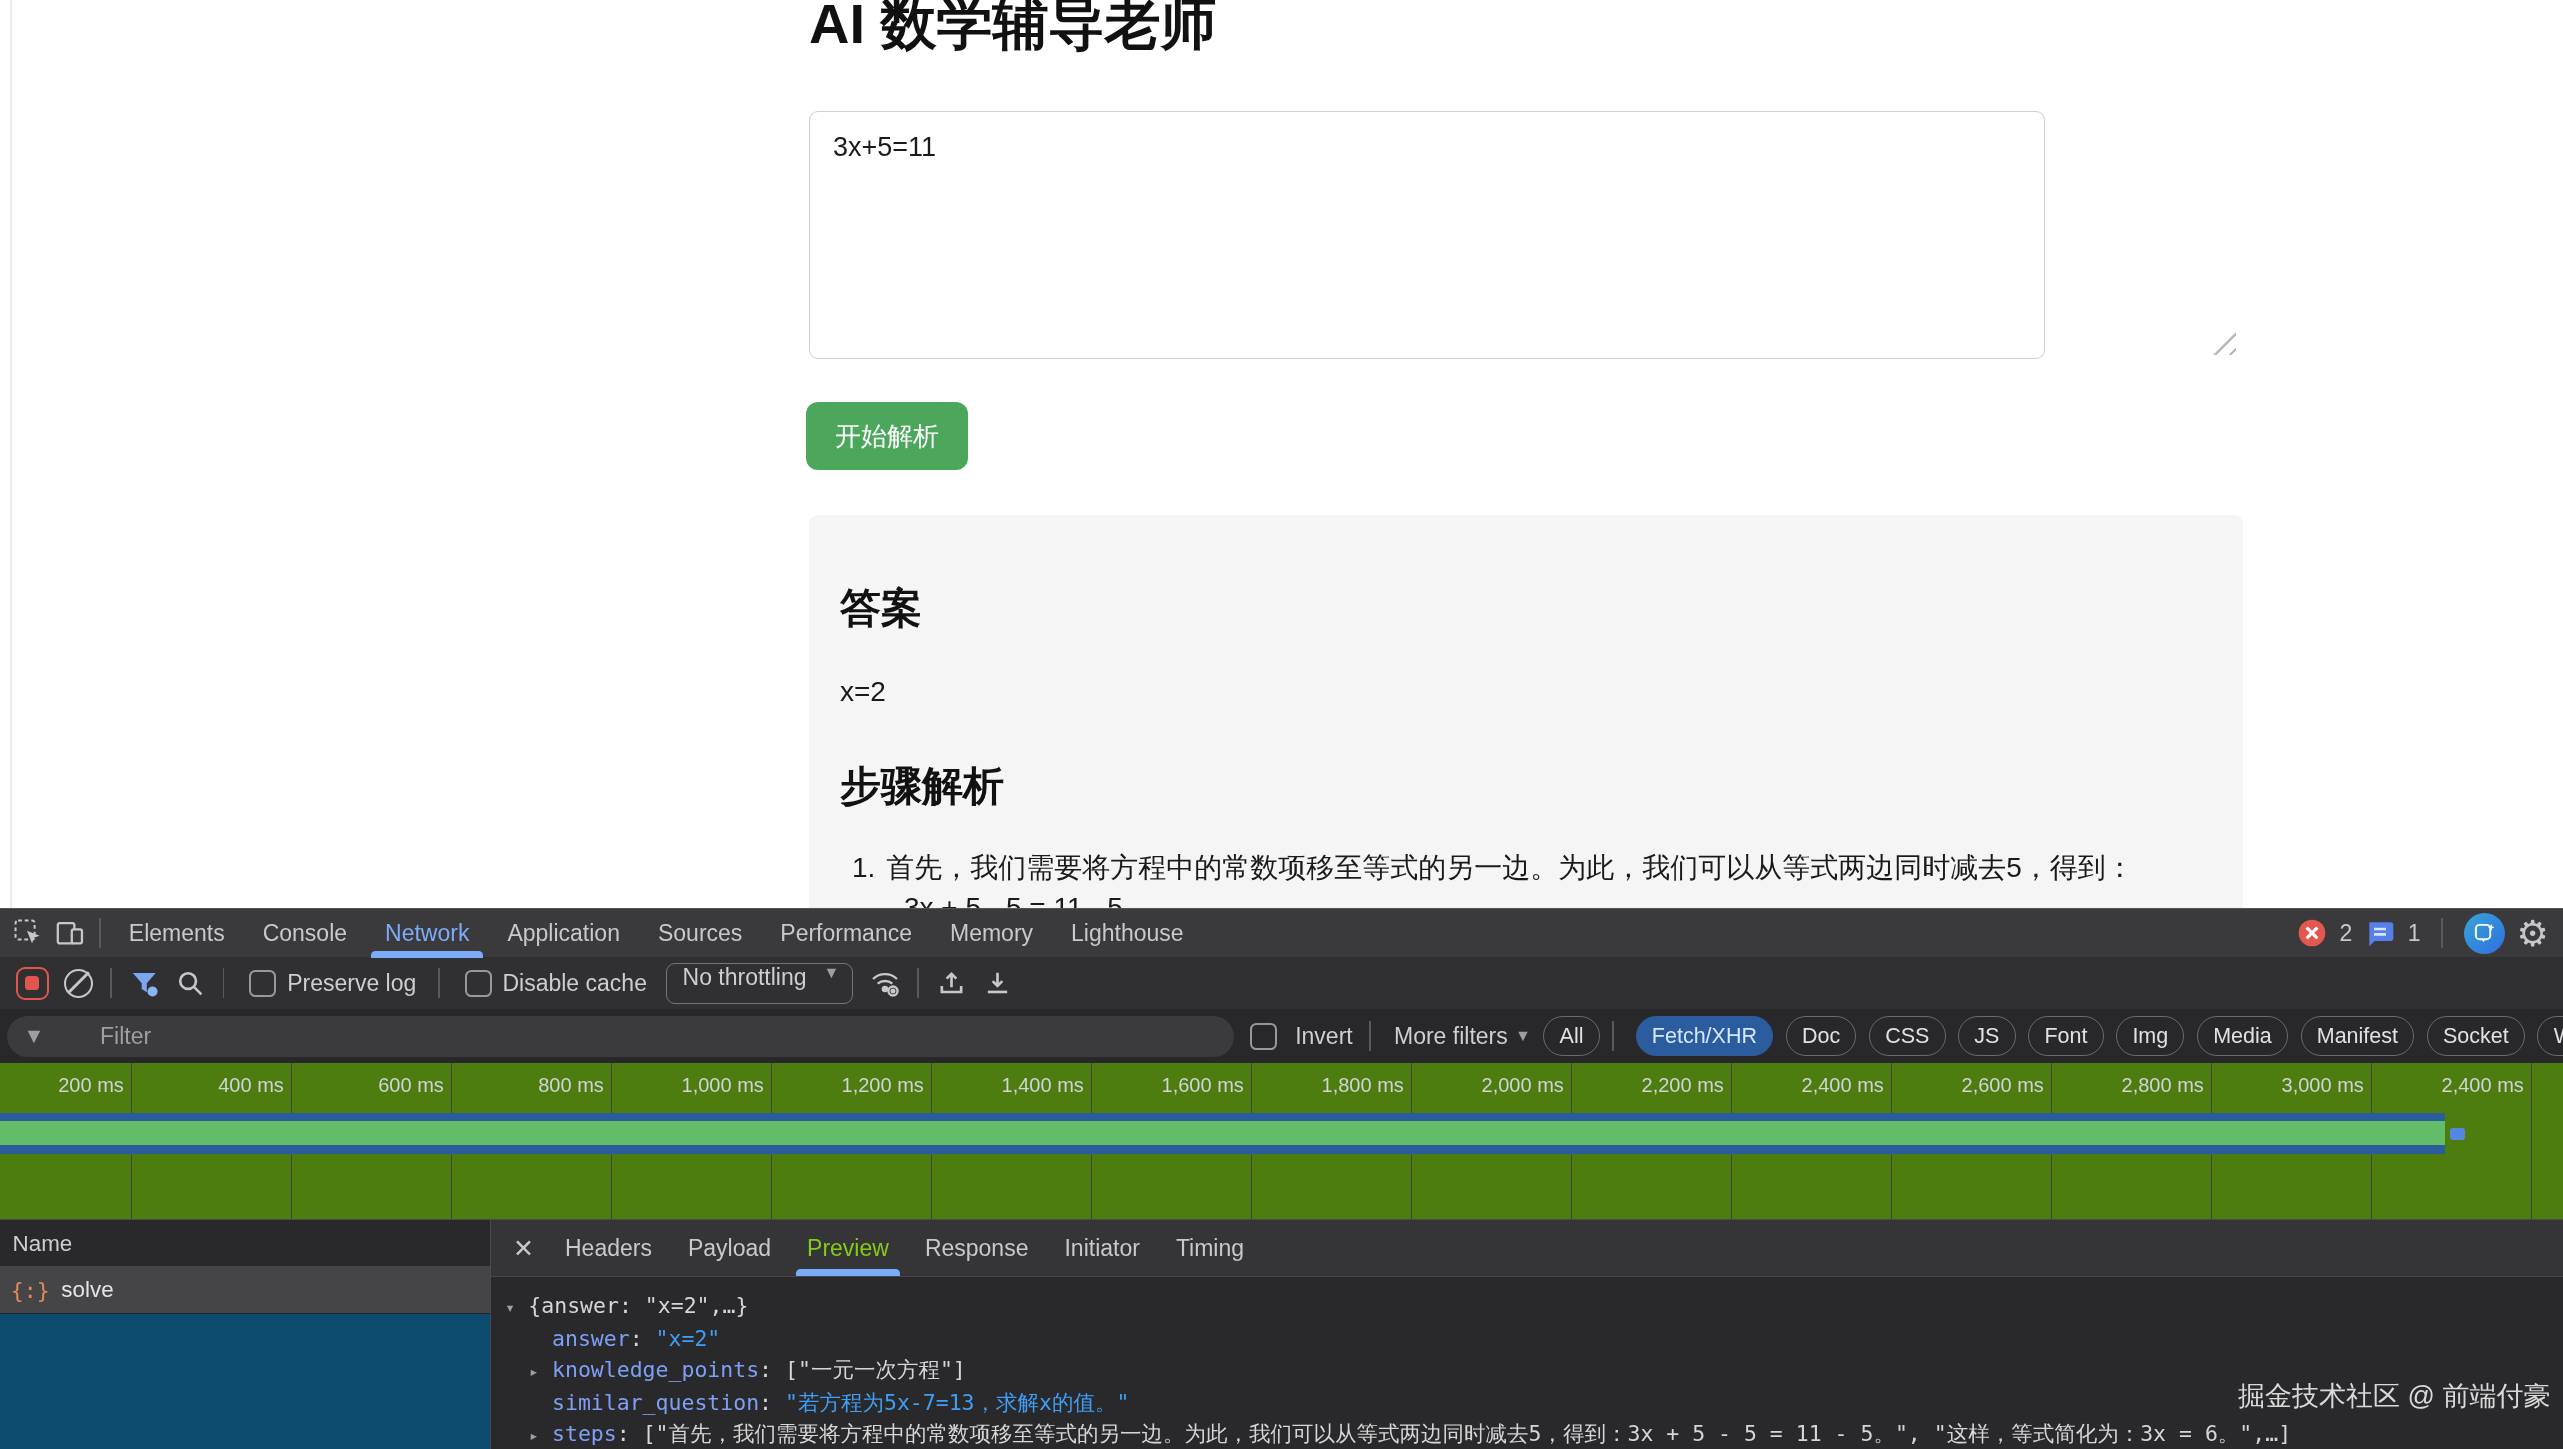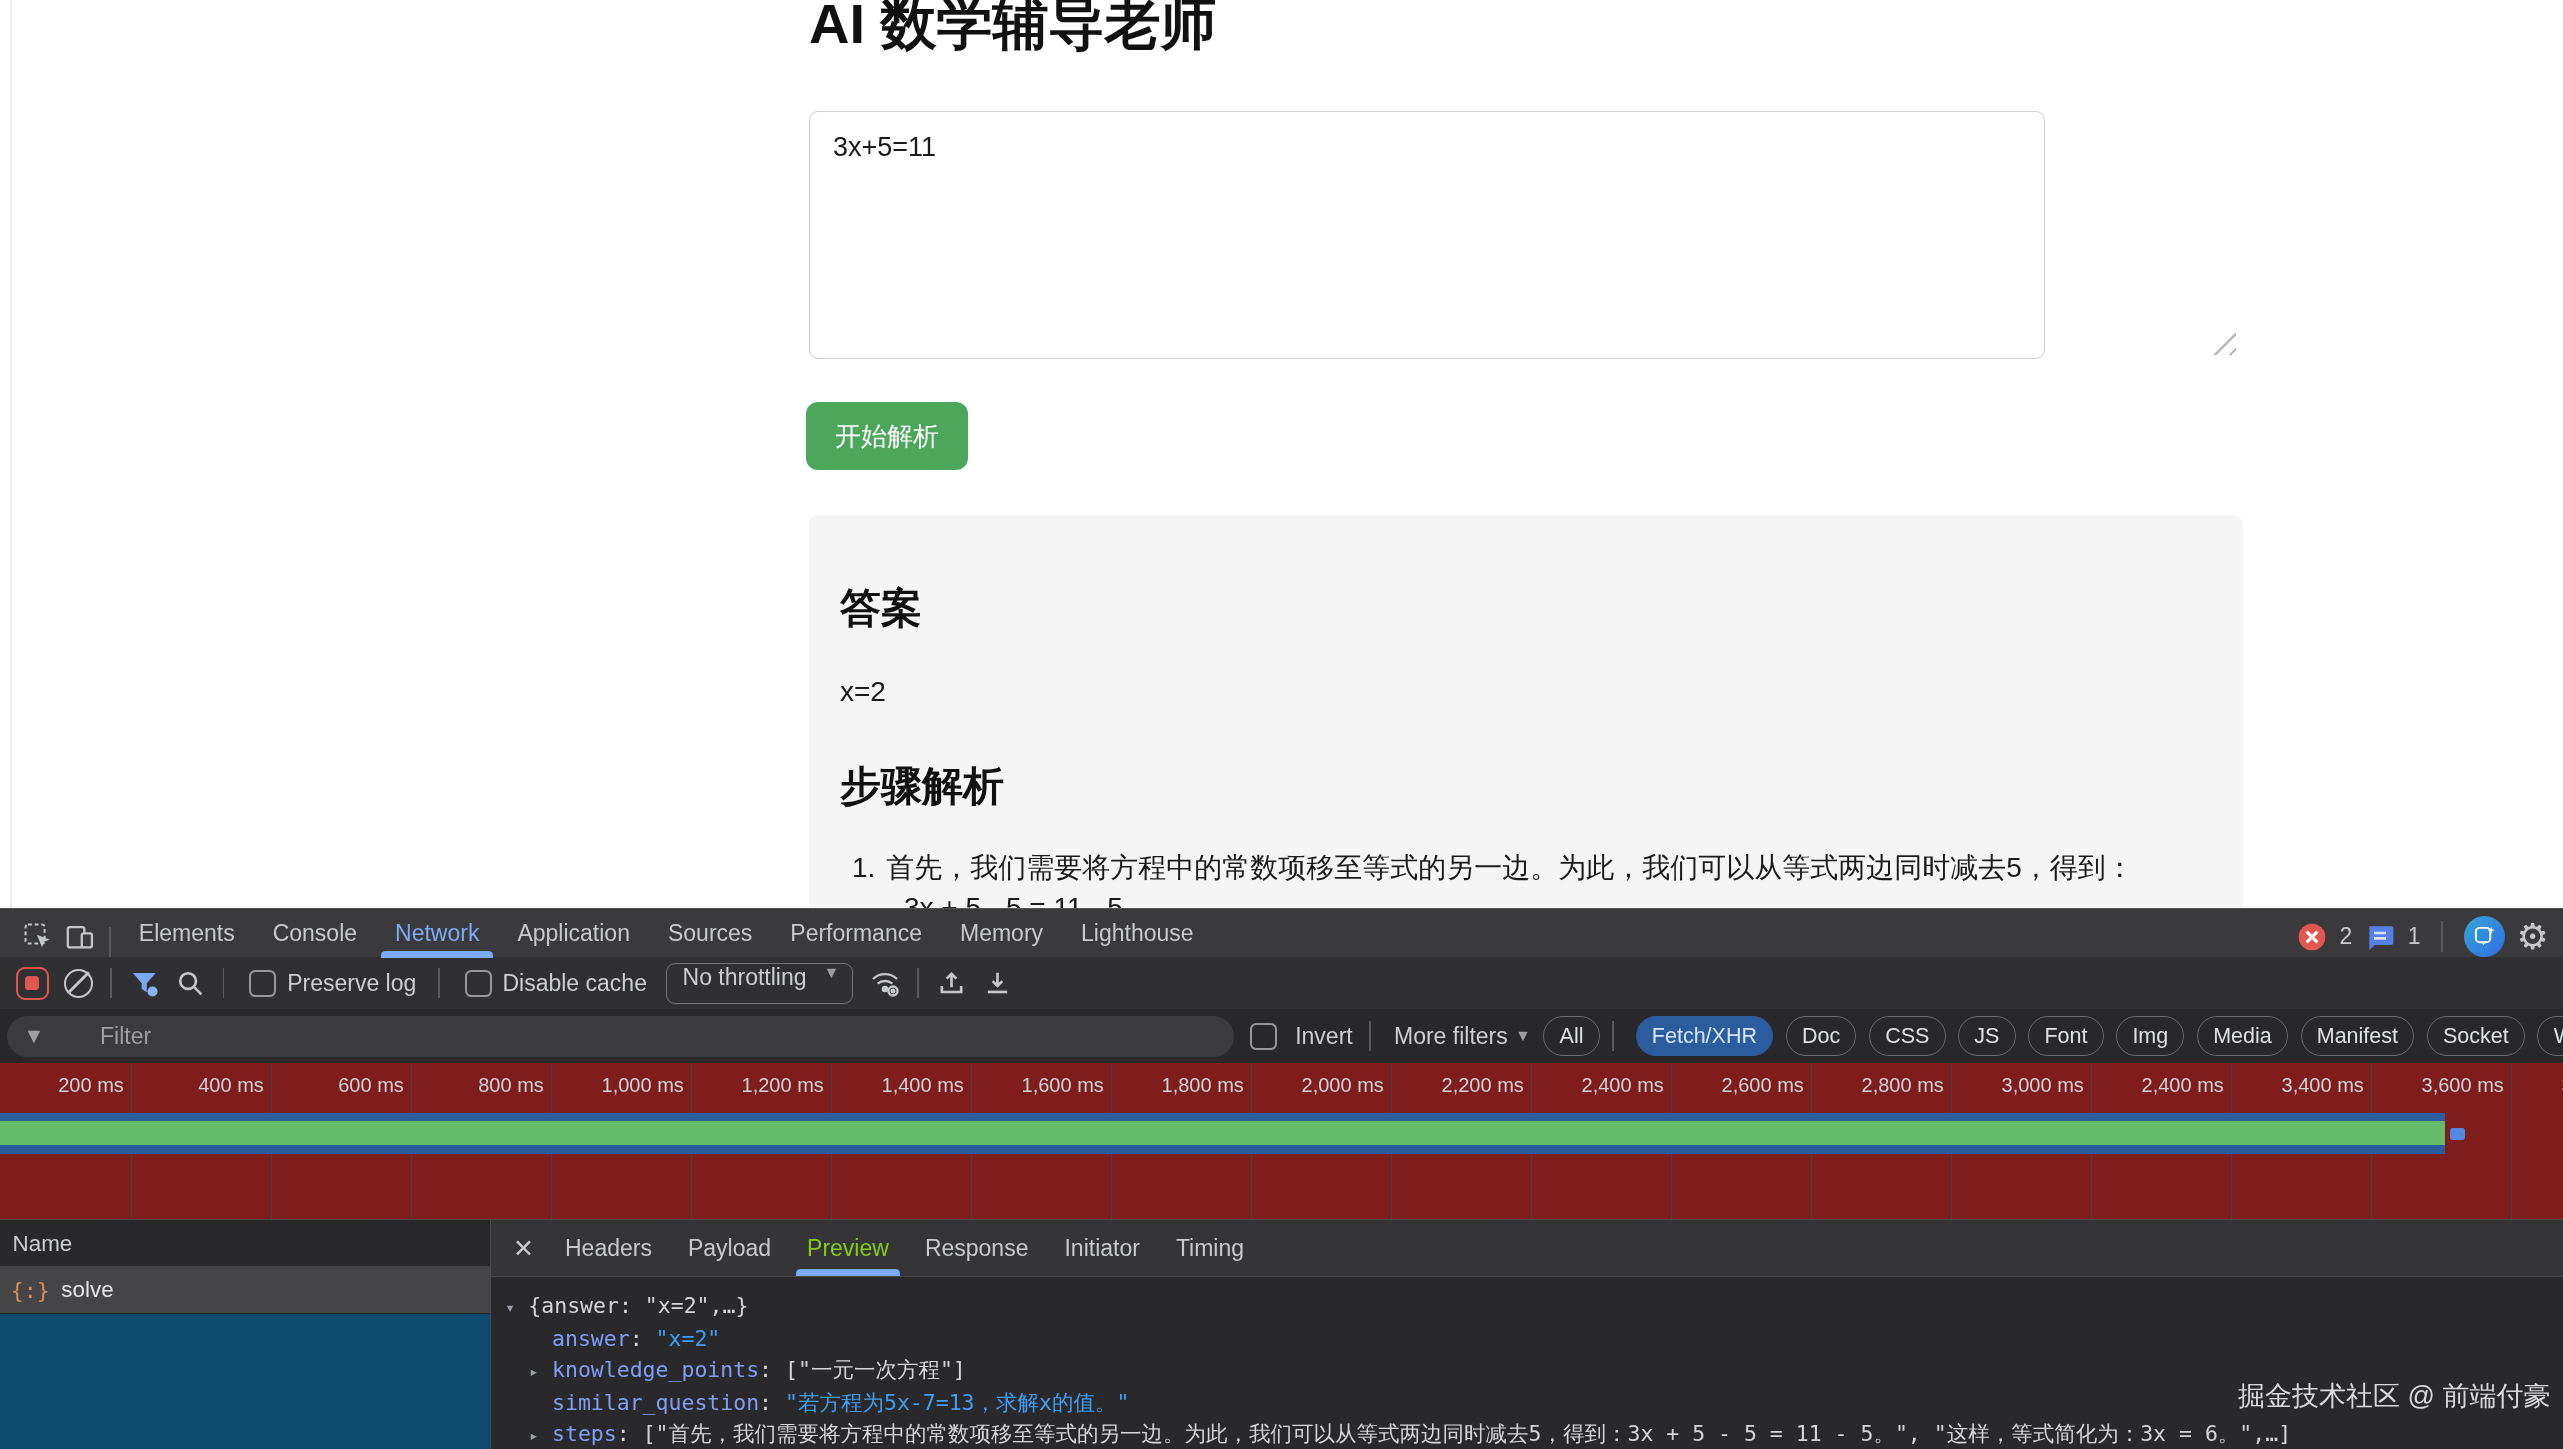--- a/index.html
+++ b/index.html
@@ -24,21 +24,21 @@
   .answer-text{position:absolute;left:31px;top:161px;margin:0;font-size:28px;color:#1a1a1a;}
   .h2-steps{top:244px;}
   .step-line{position:absolute;left:43px;top:334px;margin:0;font-size:28px;color:#1a1a1a;white-space:nowrap;}
   .step-num{display:inline-block;margin-right:10.8px;}
   .step-line2{position:absolute;left:95px;top:377px;margin:0;font-size:28px;color:#1a1a1a;}
 
   
   .devtools{position:absolute;left:0;top:908px;width:2563px;height:542px;background:#29292b;border-top:1.8px solid #555;box-sizing:border-box;}
   .dt-sep{width:1.8px;height:30.5px;background:#5a5a5c;margin:0 9px;flex:0 0 1.8px;}
   
-  .dt-tabbar{height:48px;background:#3a3a3c;display:flex;align-items:flex-end;padding-left:18px;position:relative;}
+  .dt-tabbar{height:48px;background:#3a3a3c;display:flex;align-items:center;padding-left:8px;position:relative;}
   .dt-iconbtn{width:41px;height:39px;display:flex;align-items:center;justify-content:center;flex:0 0 auto;}
   .dt-tab{padding:0 19px;font-size:23px;color:#c8c9cb;line-height:48px;position:relative;flex:0 0 auto;}
   .dt-tab.active{color:#7cacf8;}
   .dt-tab.active .tab-underline{position:absolute;left:5.4px;right:5.4px;bottom:-0.9px;height:7.2px;background:#7cacf8;border-radius:4.5px 4.5px 0 0;}
   .dt-right{margin-left:auto;display:flex;align-items:center;gap:11.7px;padding-right:14.3px;}
   .badge-count{font-size:23px;color:#c8c9cb;}
   .ai-circle{width:41px;height:41px;border-radius:50%;background:linear-gradient(135deg,#37a5d8,#2f6fe0);
              display:flex;align-items:center;justify-content:center;color:#fff;font-size:20px;}
   .gear{font-size:36px;color:#c6c7c9;line-height:41px;}
   
@@ -58,21 +58,21 @@
   .dt-filterbar{height:54px;background:#28282a;display:flex;align-items:center;padding-left:7.2px;overflow:hidden;white-space:nowrap;}
   .filter-pill{flex:0 0 1227px;height:41px;background:#3b3b3d;border-radius:20.6px;display:flex;align-items:center;padding:0 16px;box-sizing:border-box;gap:12.6px;}
   .funnel-sm{color:#9d9fa3;font-size:21.5px;}
   .filter-input{background:transparent;border:none;outline:none;color:#cdced0;font-size:23px;flex:1;font-family:inherit;margin-left:41px;}
   .filter-input::placeholder{color:#9d9fa3;}
   .fb-label{font-size:23px;color:#cdced0;margin:0 7.2px;}
   .chip{height:38px;border:1.8px solid #696a6c;border-radius:20px;display:flex;align-items:center;padding:0 15.2px;
         font-size:21.5px;color:#dfe1e5;margin-left:12.6px;flex:0 0 auto;}
   .chip.selected{background:#2b5c9d;border-color:#2b5c9d;color:#d6e6ff;}
   
-  .dt-timeline{height:156px;background:#7f1d1d;position:relative;display:flex;overflow:hidden;}
+  .dt-timeline{height:156px;background:#4d7c0f;position:relative;display:flex;overflow:hidden;gap:20px;}
   .tl-cell{flex:0 0 140px;height:100%;border-right:1.8px solid #424244;box-sizing:border-box;
            font-size:20px;color:#d0d3d8;text-align:right;}
   .tl-cell span{display:inline-block;padding:10.8px 7.2px 0 0;}
   .tl-cell.first{flex:0 0 132px;}
   .band{position:absolute;left:0;top:50px;width:2445px;height:41px;background:#63bd68;
         border-top:8px solid #2b5d9d;border-bottom:9px solid #2b5d9d;box-sizing:border-box;}
   .band-stub{position:absolute;left:2450px;top:65px;width:15.2px;height:11.7px;background:#5488e0;border-radius:2.7px;}
   
   .dt-bottom{display:flex;height:231px;border-top:1.8px solid #4a4a4c;box-sizing:border-box;}
   .dt-names{width:491px;flex:0 0 491px;border-right:1.8px solid #4a4a4c;box-sizing:border-box;background:#0c4a6e;}

